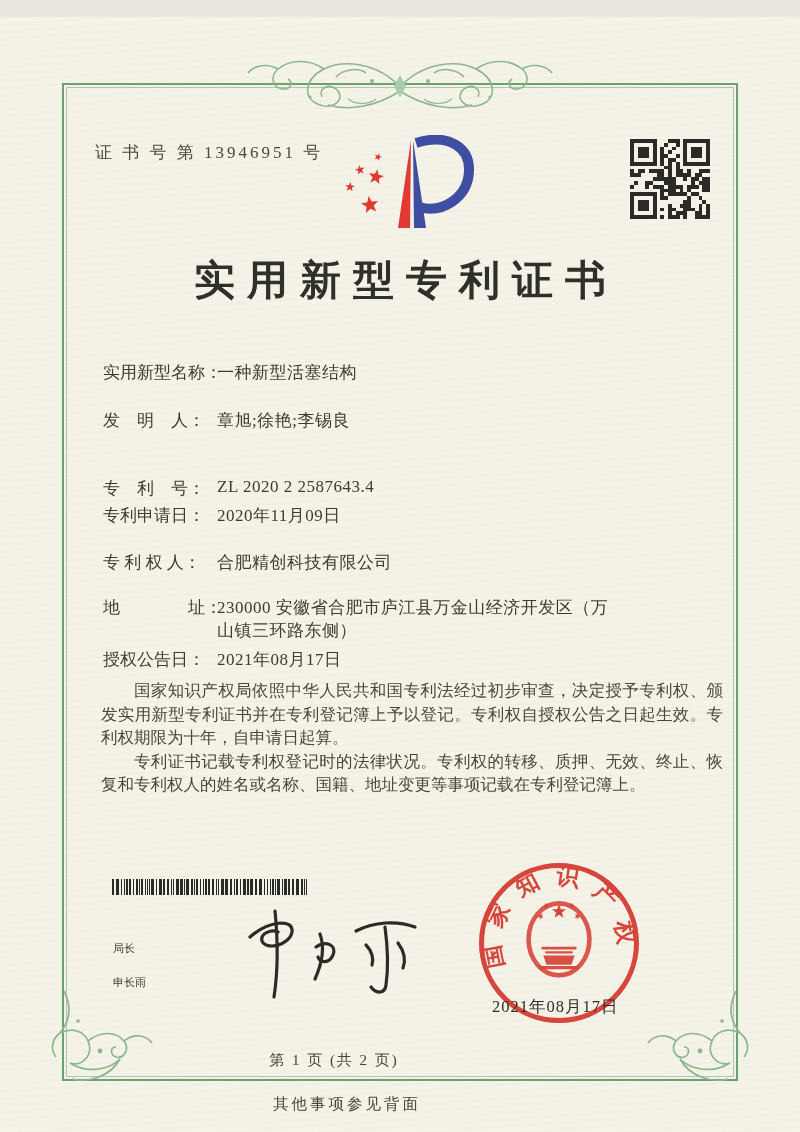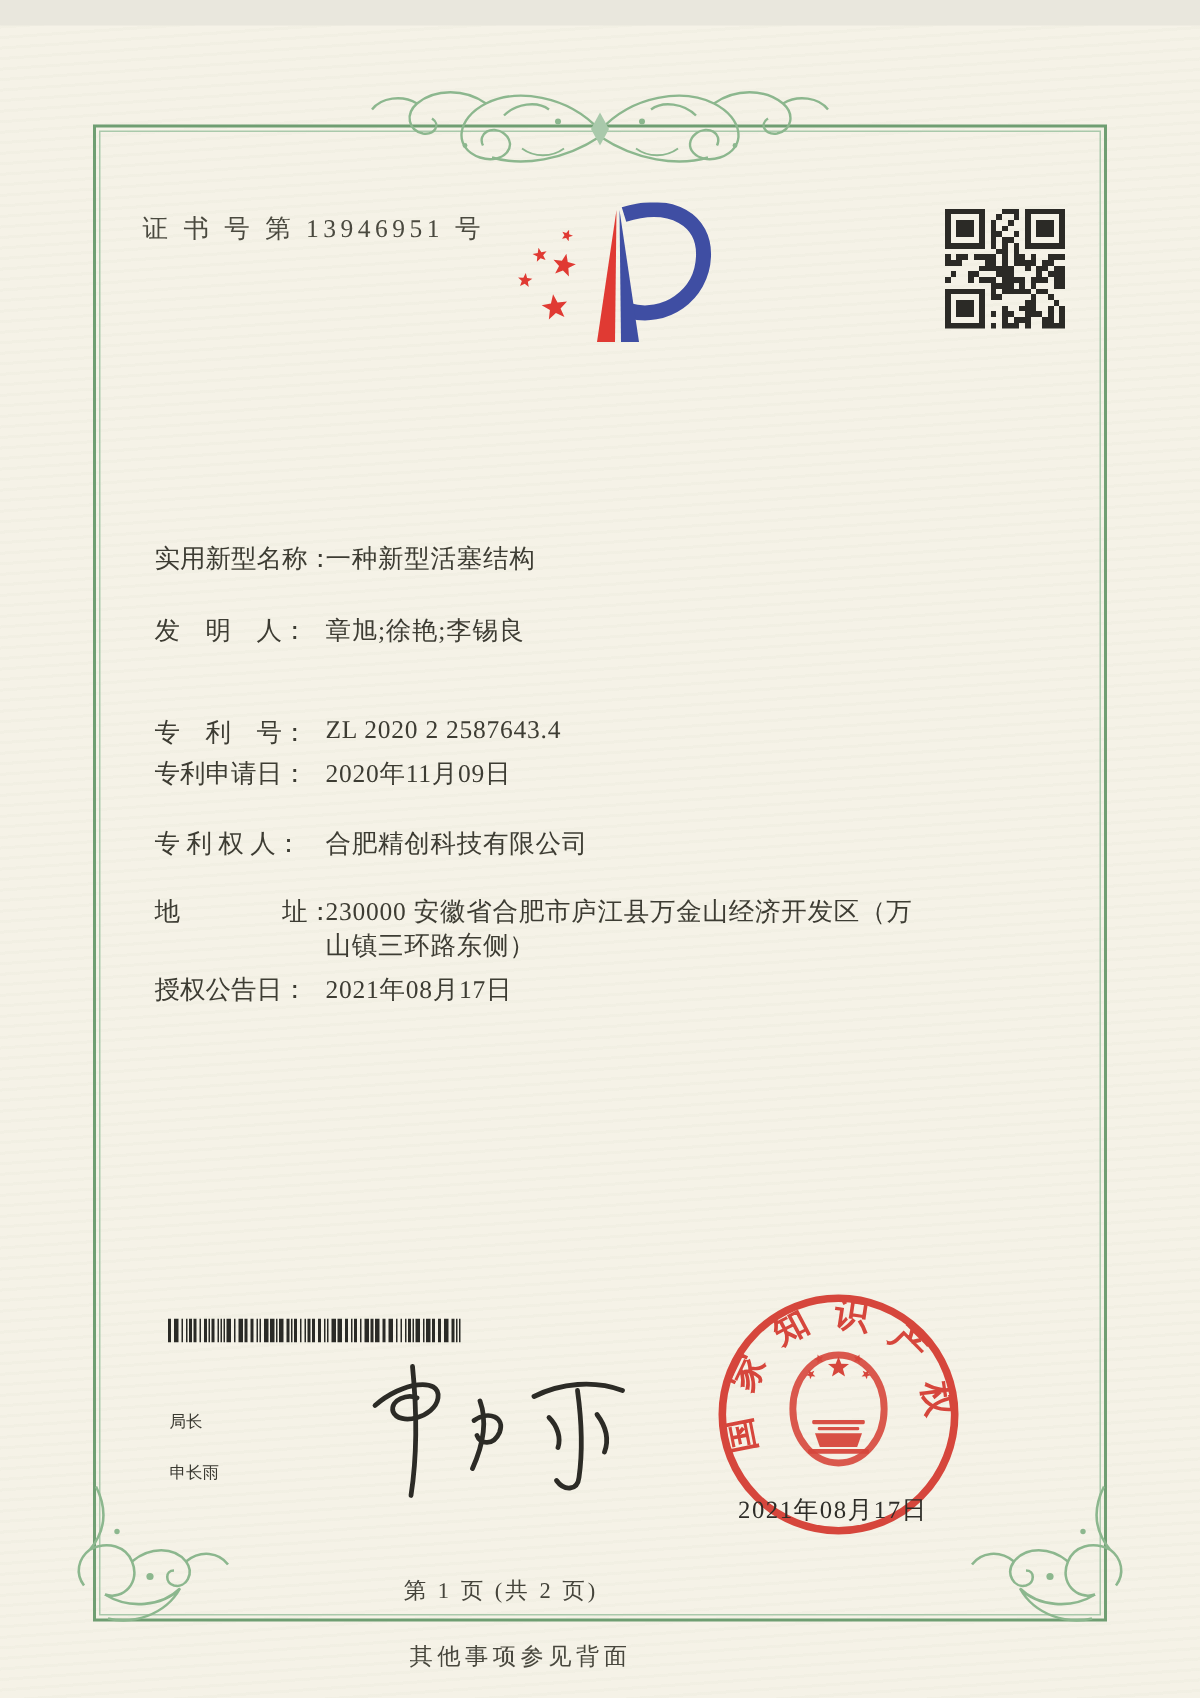--- a/index.html
+++ b/index.html
@@ -242,20 +242,21 @@
         <rect x="11" y="20" width="1" height="1"></rect>
         <rect x="12" y="20" width="1" height="1"></rect>
         <rect x="14" y="20" width="1" height="1"></rect>
         <rect x="17" y="20" width="1" height="1"></rect>
         <rect x="18" y="20" width="1" height="1"></rect>
         <rect x="19" y="20" width="1" height="1"></rect>
         <rect x="20" y="20" width="1" height="1"></rect>
       </g>
     </svg>
 
+  <div class="title">实用新型专利证书</div>
 
   <div class="row" style="top:344px">
     <span class="lbl">实用新型名称：</span><span class="val">一种新型活塞结构</span>
   </div>
   <div class="row" style="top:392px">
     <span class="lbl">发　明　人：</span><span class="val">章旭;徐艳;李锡良</span>
   </div>
   <div class="row" style="top:460px">
     <span class="lbl">专　利　号：</span><span class="val">ZL 2020 2 2587643.4</span>
   </div>
@@ -266,20 +267,22 @@
     <span class="lbl">专 利 权 人：</span><span class="val">合肥精创科技有限公司</span>
   </div>
   <div class="row" style="top:579px">
     <span class="lbl">地　　　　址：</span><span class="val wrap">230000 安徽省合肥市庐江县万金山经济开发区（万山镇三环路东侧）</span>
   </div>
   <div class="row" style="top:631px">
     <span class="lbl">授权公告日：</span><span class="val">2021年08月17日</span>
   </div>
 
   <div class="body-text">
+    <p>国家知识产权局依照中华人民共和国专利法经过初步审查，决定授予专利权、颁发实用新型专利证书并在专利登记簿上予以登记。专利权自授权公告之日起生效。专利权期限为十年，自申请日起算。</p>
+    <p>专利证书记载专利权登记时的法律状况。专利权的转移、质押、无效、终止、恢复和专利权人的姓名或名称、国籍、地址变更等事项记载在专利登记簿上。</p>
   </div>
 
   <svg class="barcode" viewBox="0 0 198 20" preserveAspectRatio="none" fill="#2a2a26">
       <g id="barcode-svg">
         <rect x="0" y="0" width="2" height="20"></rect>
         <rect x="4" y="0" width="3" height="20"></rect>
         <rect x="9" y="0" width="1" height="20"></rect>
         <rect x="12" y="0" width="1" height="20"></rect>
         <rect x="14" y="0" width="2" height="20"></rect>
         <rect x="17" y="0" width="2" height="20"></rect>

